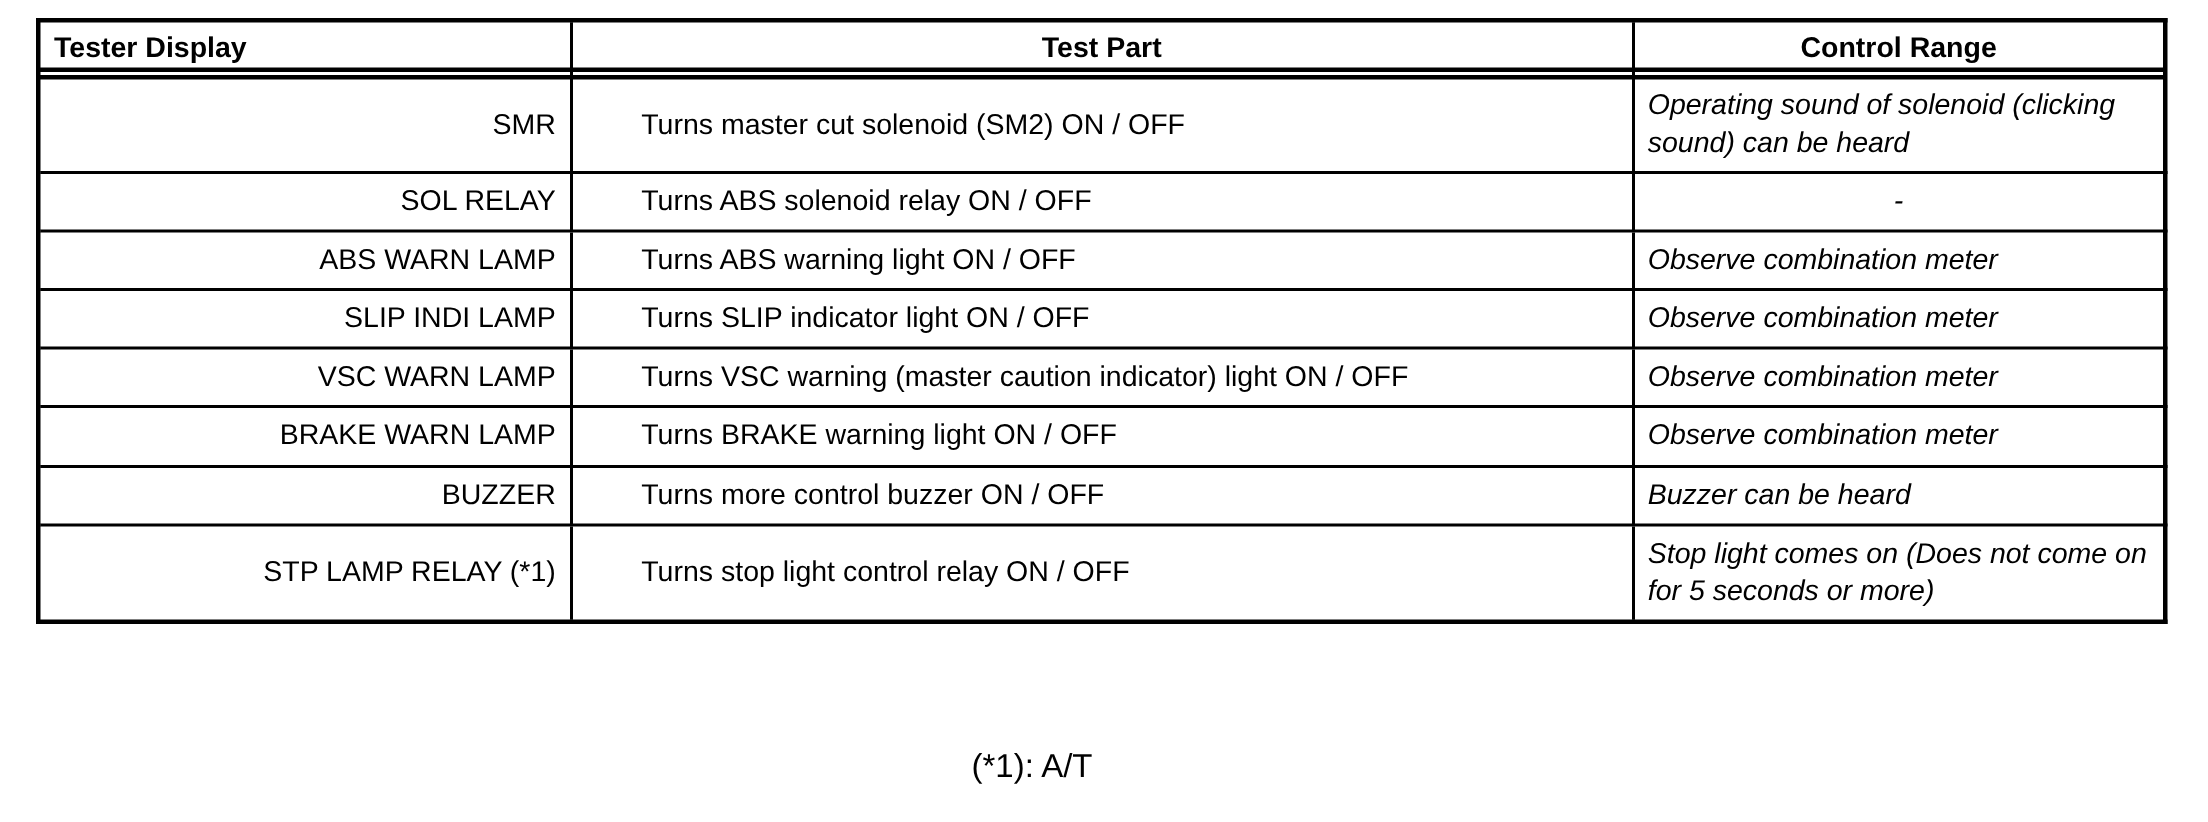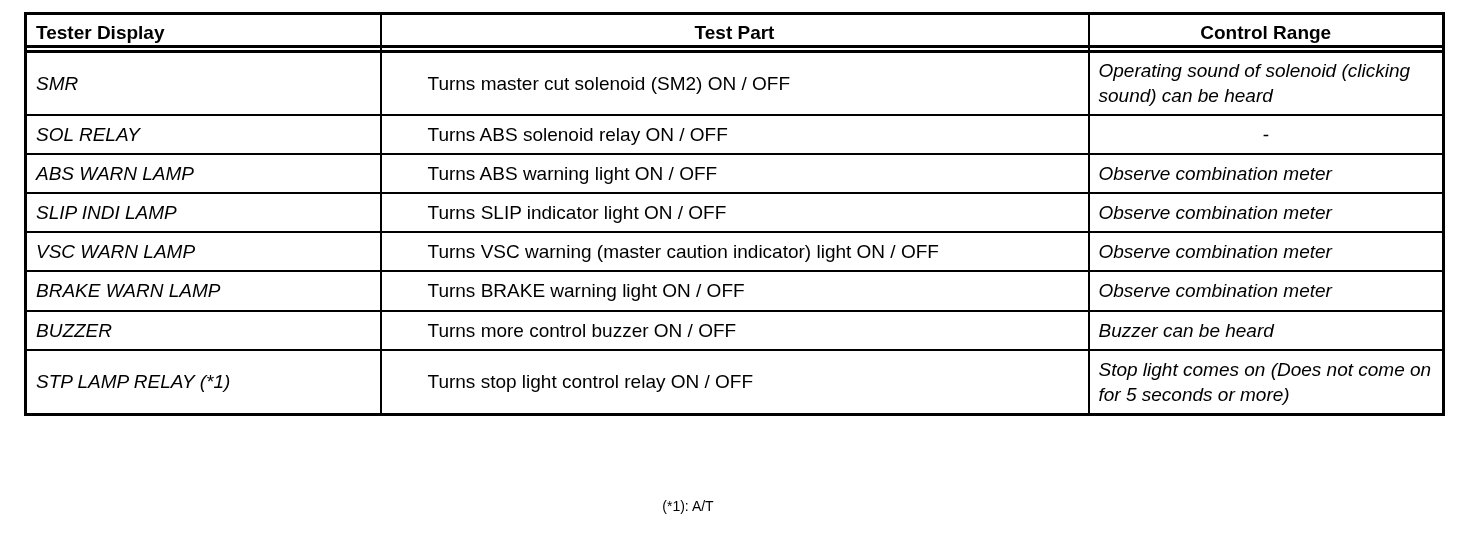--- a/index.html
+++ b/index.html
@@ -96,37 +96,37 @@
     border-top: 2px solid #000;
     border-right: 2px solid #000;
     vertical-align: middle;
     line-height: 1.32;
     box-sizing: border-box;
   }
   tbody td:last-child { border-right: none; font-style: italic; }
 
   tbody tr:first-child td { border-top: 0; }
 
-  td.col-display { text-align: left; font-style: italic; }
+  td.col-display { text-align: right; }
   td.col-part    { text-align: left; padding-left: 46px; }
   td.col-range   { text-align: left; }
   td.col-range.dash { text-align: center; }
 
   
   tr.h-tall  td { height: 57px; }
   tr.h-short td { height: 39px; margin-top: 36px; }
 
   
   .footnote {
     position: absolute;
     left: 0;
     top: 498px;
     width: 1376px;
     text-align: center;
-    font-size: 14px;
+    font-size: 22px;
     font-family: "Liberation Sans", sans-serif;
     color: #000;
   }
 </style>
 </head>
 <body>
 
 <div class="page">
 
   <div class="table-wrap">

